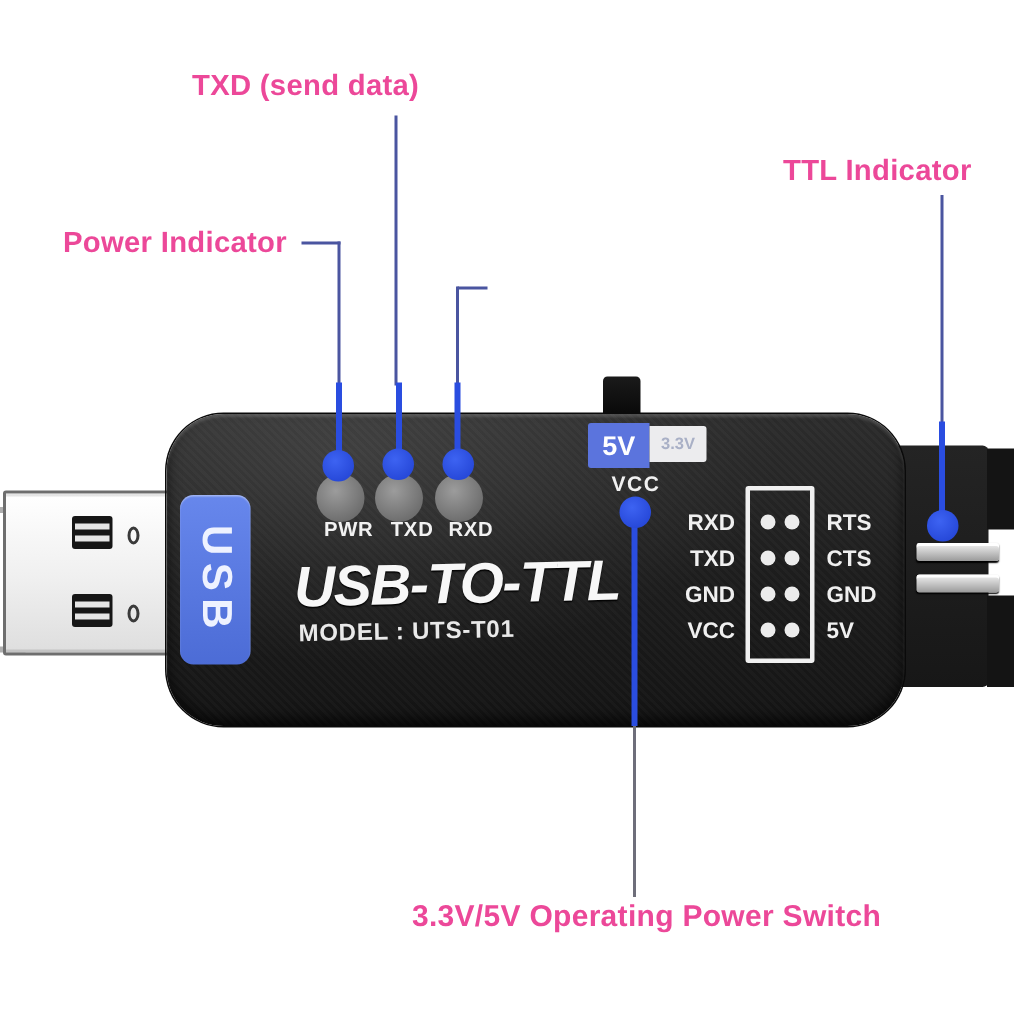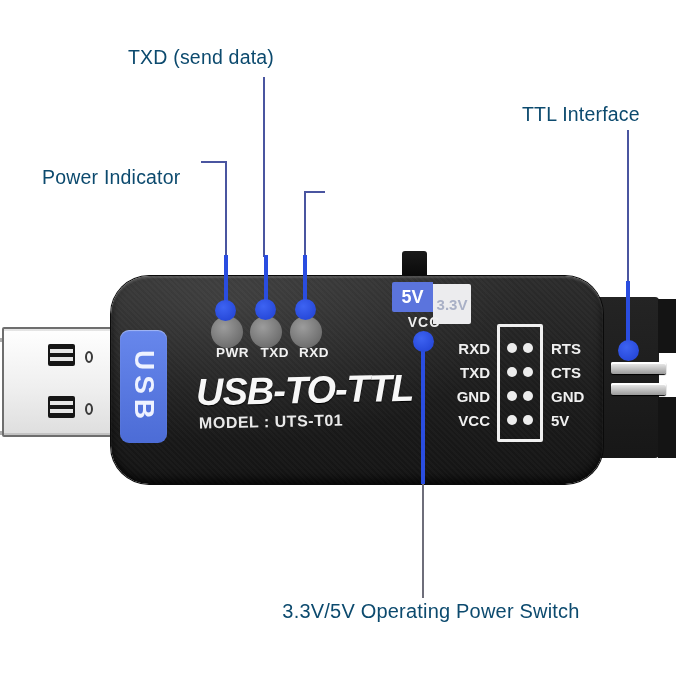--- a/index.html
+++ b/index.html
@@ -3,26 +3,27 @@
 <meta charset="utf-8">
 <style>
   * { margin:0; padding:0; box-sizing:border-box; }
   html,body { background:#ffffff; }
   .canvas {
     position:relative; width:680px; height:680px; background:#ffffff;
     font-family:"Liberation Sans", sans-serif; overflow:hidden;
   }
   
   .ann {
-    position:absolute; color:#0c4a6e; font-size:19.5px; letter-spacing:0.2px;
+    position:absolute; color:#ec4899; font-size:19.5px; letter-spacing:0.2px;
     white-space:nowrap;
+    font-weight:bold;
   }
   .ann-txd   { left:128px; top:46px; }
   .ann-ttl   { left:522px; top:103px; }
-  .ann-power { left:42px;  top:166px; }
+  .ann-power { left:42px;  top:151px; }
   .ann-rxd   { left:325px; top:182px; }
   .ann-switch{ left:245px; top:600px; width:372px; text-align:center; font-size:20px; }
 
   
   .ln { position:absolute; background:#4a55a0; z-index:5; }
   .ln-txd-v   { left:263px; top:77px;  width:2px;  height:180px; }
   .ln-power-h { left:201px; top:161px; width:26px; height:2px; }
   .ln-power-v { left:225px; top:161px; width:2px;  height:96px; }
   .ln-rxd-h   { left:305px; top:191px; width:20px; height:2px; }
   .ln-rxd-v   { left:304px; top:191px; width:2px;  height:66px; }
@@ -100,41 +101,41 @@
   .led-label.p1 { left:205px; top:345px; } .led-label.p2 { left:245px; top:345px; } .led-label.p3 { left:285px; top:345px; }
   .title { position:absolute; left:196px; top:369px; color:#f7f7f7; font-size:38px;
     font-weight:bold; font-style:italic; letter-spacing:-1px; transform:rotate(-1.2deg);
     text-shadow:0 1px 1px #000; z-index:3; white-space:nowrap; }
   .model { position:absolute; left:199px; top:413px; color:#e9e9e9; font-size:16px;
     font-weight:bold; letter-spacing:0.5px; transform:rotate(-1.2deg); z-index:3; white-space:nowrap; }
   .vs { position:absolute; display:flex; align-items:center; justify-content:center;
     font-weight:bold; z-index:3; }
   .vs-5v  { left:392px; top:282px; width:41px; height:30px; background:#5b74dd; color:#ffffff; font-size:18px;
     border-radius:2px 0 0 2px; }
-  .vs-33v { left:433px; top:284px; width:38px; height:40px; background:#ececee; color:#a9b0c6; font-size:15px;
+  .vs-33v { left:433px; top:284px; width:38px; height:24px; background:#ececee; color:#a9b0c6; font-size:11px;
     border-radius:0 2px 2px 0; }
   .vcc-top { position:absolute; left:402px; top:314px; width:44px; text-align:center;
     color:#f0f0f0; font-size:14px; font-weight:bold; letter-spacing:1px; z-index:3; }
   .pin-box { position:absolute; left:497px; top:324px; width:46px; height:118px;
     border:3px solid #f0f0f0; border-radius:2px; z-index:3; }
   .pdot { position:absolute; width:10px; height:10px; border-radius:50%; background:#ececec; z-index:4; }
   .pc1 { left:507px; } .pc2 { left:523px; }
   .pr1 { top:343px; } .pr2 { top:367px; } .pr3 { top:391px; } .pr4 { top:415px; }
   .pin-lab { position:absolute; color:#f0f0f0; font-size:15px; font-weight:bold; z-index:3; white-space:nowrap; }
   .pl-left  { left:432px; width:58px; text-align:right; }
   .pl-right { left:551px; width:50px; text-align:left; }
   .rowy1 { top:340px; } .rowy2 { top:364px; } .rowy3 { top:388px; } .rowy4 { top:412px; }
 </style>
 </head>
 <body>
 
 <div class="canvas">
 
   <div class="ann ann-txd">TXD (send data)</div>
-  <div class="ann ann-ttl">TTL Interface</div>
+  <div class="ann ann-ttl">TTL Indicator</div>
   <div class="ann ann-power">Power Indicator</div>
   <div class="ann ann-switch">3.3V/5V Operating Power Switch</div>
 
   <div class="ln ln-txd-v"></div>
   <div class="ln ln-power-h"></div>
   <div class="ln ln-power-v"></div>
   <div class="ln ln-rxd-h"></div>
   <div class="ln ln-rxd-v"></div>
   <div class="ln ln-ttl-v"></div>
   <div class="ln ln-switch-v"></div>

